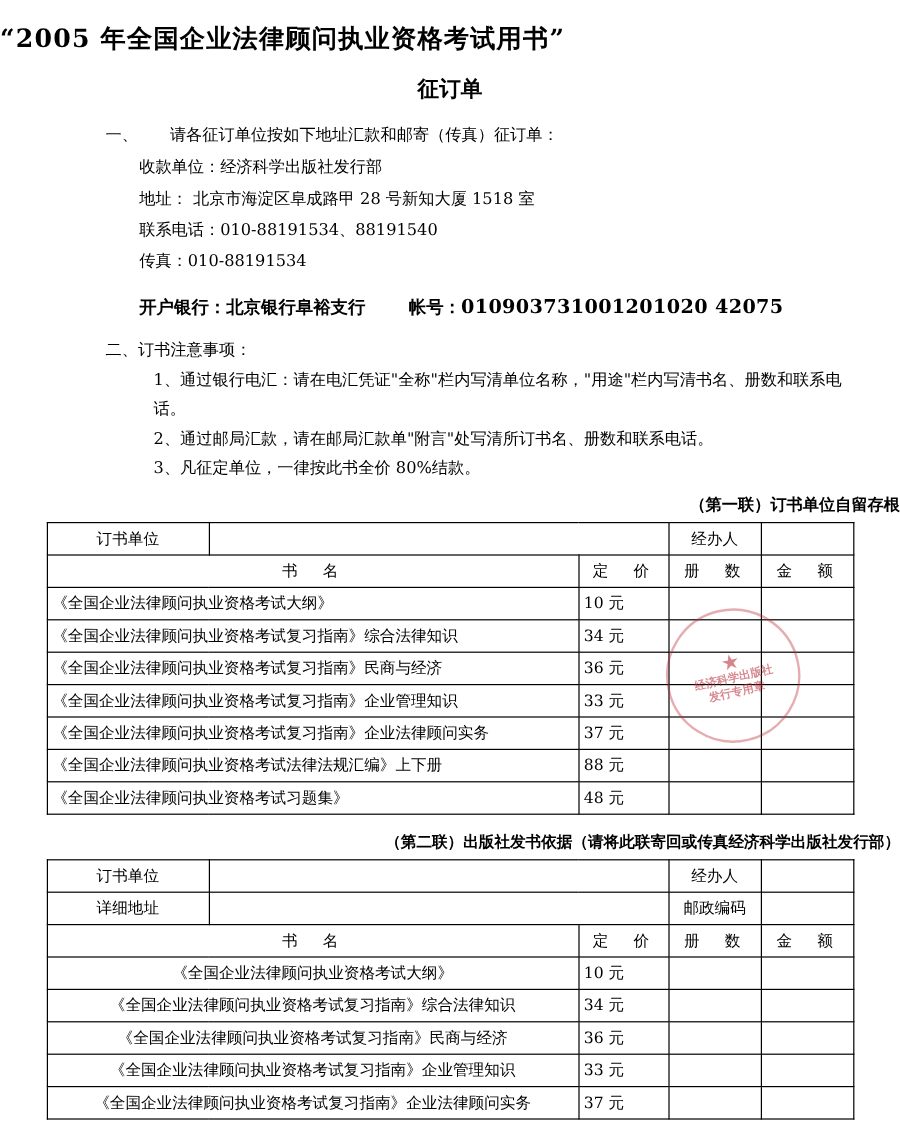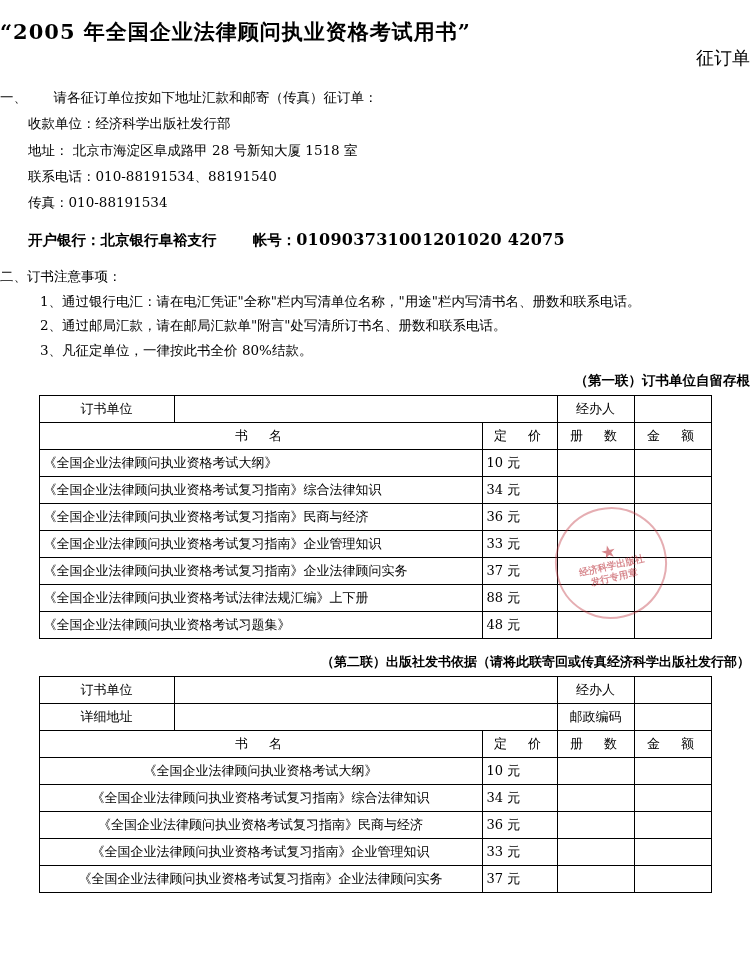--- a/index.html
+++ b/index.html
@@ -23,27 +23,29 @@
     box-sizing: border-box;
   }
   .title-main {
     font-size: 21px;
     font-weight: bold;
     letter-spacing: 1px;
     margin-top: 18px;
     font-family: "DejaVu Serif", "Liberation Serif", serif;
   }
   .title-sub {
-    text-align: right;
+    text-align: center;
     font-size: 18px;
-    font-weight: normal;
+    font-weight: bold;
+    margin-top: 16px;
     font-family: "DejaVu Serif", "Liberation Serif", serif;
   }
   .body-block {
     margin-top: 14px;
+    padding-left: 88px;
     padding-right: 30px;
     font-size: 13.5px;
     line-height: 1.95;
     font-family: "DejaVu Serif", "Liberation Serif", serif;
   }
   .line {
     white-space: nowrap;
   }
   .indent1 { padding-left: 28px; }
   .indent2 { padding-left: 40px; }

